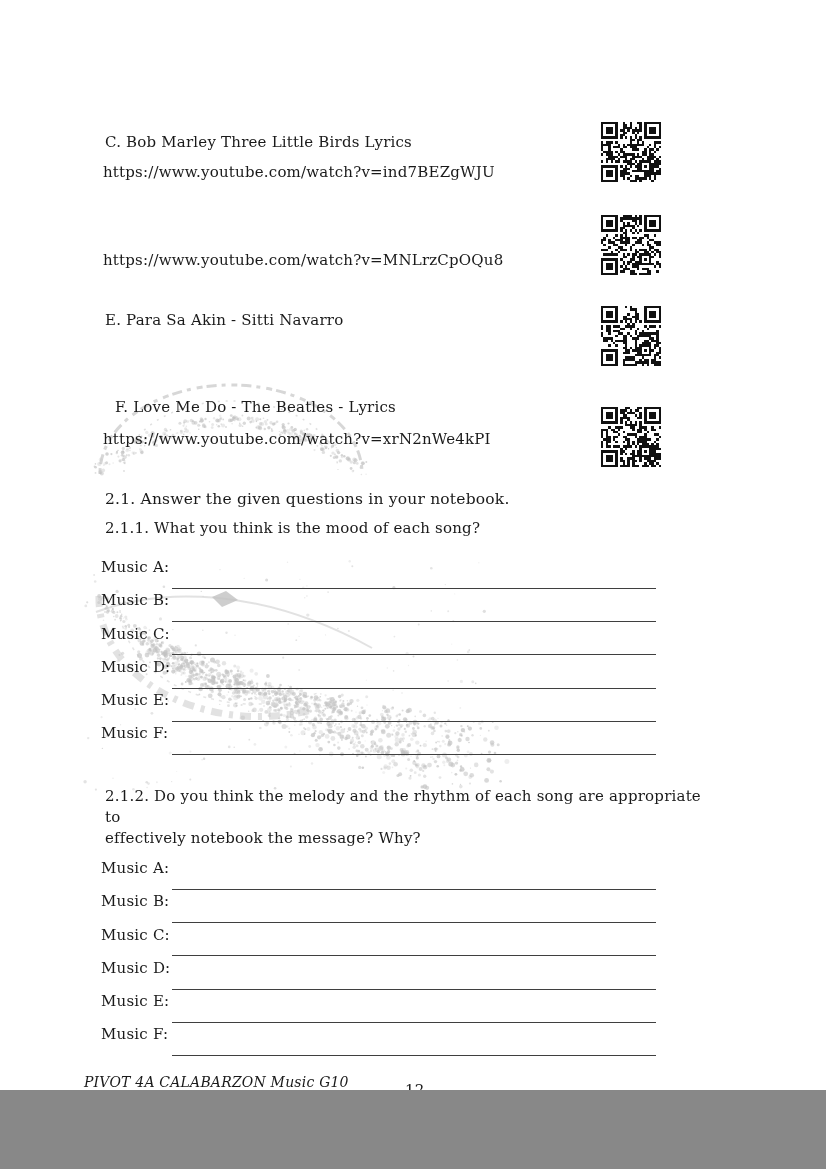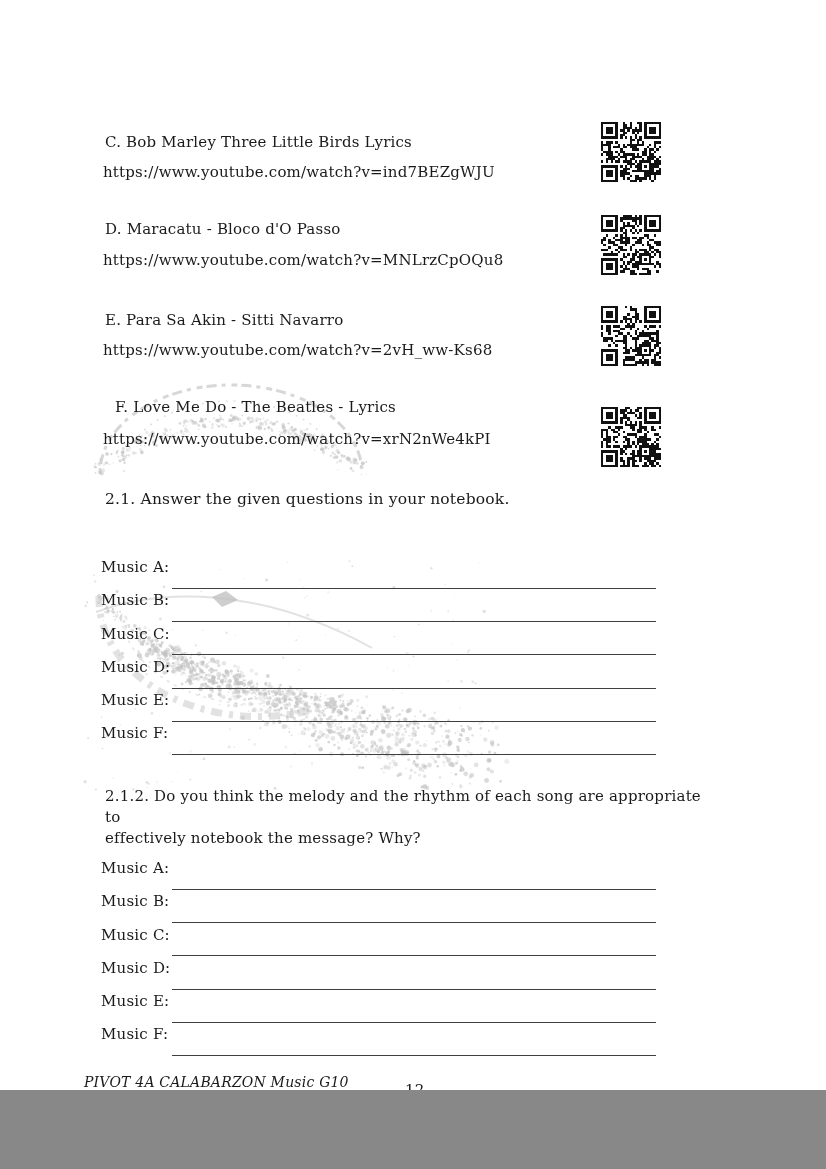--- a/index.html
+++ b/index.html
@@ -1992,21 +1992,20 @@
         <rect x="4" y="24" width="1" height="1"></rect>
         <rect x="5" y="24" width="1" height="1"></rect>
         <rect x="6" y="24" width="1" height="1"></rect>
         <rect x="12" y="24" width="1" height="1"></rect>
         <rect x="13" y="24" width="1" height="1"></rect>
         <rect x="14" y="24" width="1" height="1"></rect>
         <rect x="16" y="24" width="1" height="1"></rect>
         <rect x="21" y="24" width="1" height="1"></rect>
       </svg></div>
 
-  <div class="t" style="left:105px;top:220px">D. Maracatu - Bloco d'O Passo</div>
   <div class="t" style="left:103px;top:251px">https://www.youtube.com/watch?v=MNLrzCpOQu8</div>
   <div class="qr" style="top:215px"><svg viewBox="0 0 25 25" width="60" height="60" shape-rendering="crispEdges" fill="#111111">
         <rect x="0" y="0" width="1" height="1"></rect>
         <rect x="1" y="0" width="1" height="1"></rect>
         <rect x="2" y="0" width="1" height="1"></rect>
         <rect x="3" y="0" width="1" height="1"></rect>
         <rect x="4" y="0" width="1" height="1"></rect>
         <rect x="5" y="0" width="1" height="1"></rect>
         <rect x="6" y="0" width="1" height="1"></rect>
         <rect x="9" y="0" width="1" height="1"></rect>
@@ -2304,21 +2303,20 @@
         <rect x="13" y="24" width="1" height="1"></rect>
         <rect x="14" y="24" width="1" height="1"></rect>
         <rect x="16" y="24" width="1" height="1"></rect>
         <rect x="17" y="24" width="1" height="1"></rect>
         <rect x="18" y="24" width="1" height="1"></rect>
         <rect x="19" y="24" width="1" height="1"></rect>
         <rect x="20" y="24" width="1" height="1"></rect>
       </svg></div>
 
   <div class="t" style="left:105px;top:311px">E. Para Sa Akin - Sitti Navarro</div>
-  <div class="t" style="left:103px;top:341px">https://www.youtube.com/watch?v=2vH_ww-Ks68</div>
   <div class="qr" style="top:306px"><svg viewBox="0 0 25 25" width="60" height="60" shape-rendering="crispEdges" fill="#111111">
         <rect x="0" y="0" width="1" height="1"></rect>
         <rect x="1" y="0" width="1" height="1"></rect>
         <rect x="2" y="0" width="1" height="1"></rect>
         <rect x="3" y="0" width="1" height="1"></rect>
         <rect x="4" y="0" width="1" height="1"></rect>
         <rect x="5" y="0" width="1" height="1"></rect>
         <rect x="6" y="0" width="1" height="1"></rect>
         <rect x="10" y="0" width="1" height="1"></rect>
         <rect x="12" y="0" width="1" height="1"></rect>
@@ -2945,20 +2943,21 @@
         <rect x="15" y="24" width="1" height="1"></rect>
         <rect x="17" y="24" width="1" height="1"></rect>
         <rect x="18" y="24" width="1" height="1"></rect>
         <rect x="19" y="24" width="1" height="1"></rect>
         <rect x="21" y="24" width="1" height="1"></rect>
         <rect x="22" y="24" width="1" height="1"></rect>
         <rect x="24" y="24" width="1" height="1"></rect>
       </svg></div>
 
   <div class="t bold" style="left:105px;top:490px">2.1. Answer the given questions in your notebook.</div>
+  <div class="t" style="left:105px;top:519px">2.1.1. What you think is the mood of each song?</div>
 
   <div class="t" style="left:101px;top:558px">Music A:</div>
   <div class="answer-line" style="top:588px"></div>
   <div class="t" style="left:101px;top:591px">Music B:</div>
   <div class="answer-line" style="top:621px"></div>
   <div class="t" style="left:101px;top:625px">Music C:</div>
   <div class="answer-line" style="top:654px"></div>
   <div class="t" style="left:101px;top:658px">Music D:</div>
   <div class="answer-line" style="top:688px"></div>
   <div class="t" style="left:101px;top:691px">Music E:</div>

